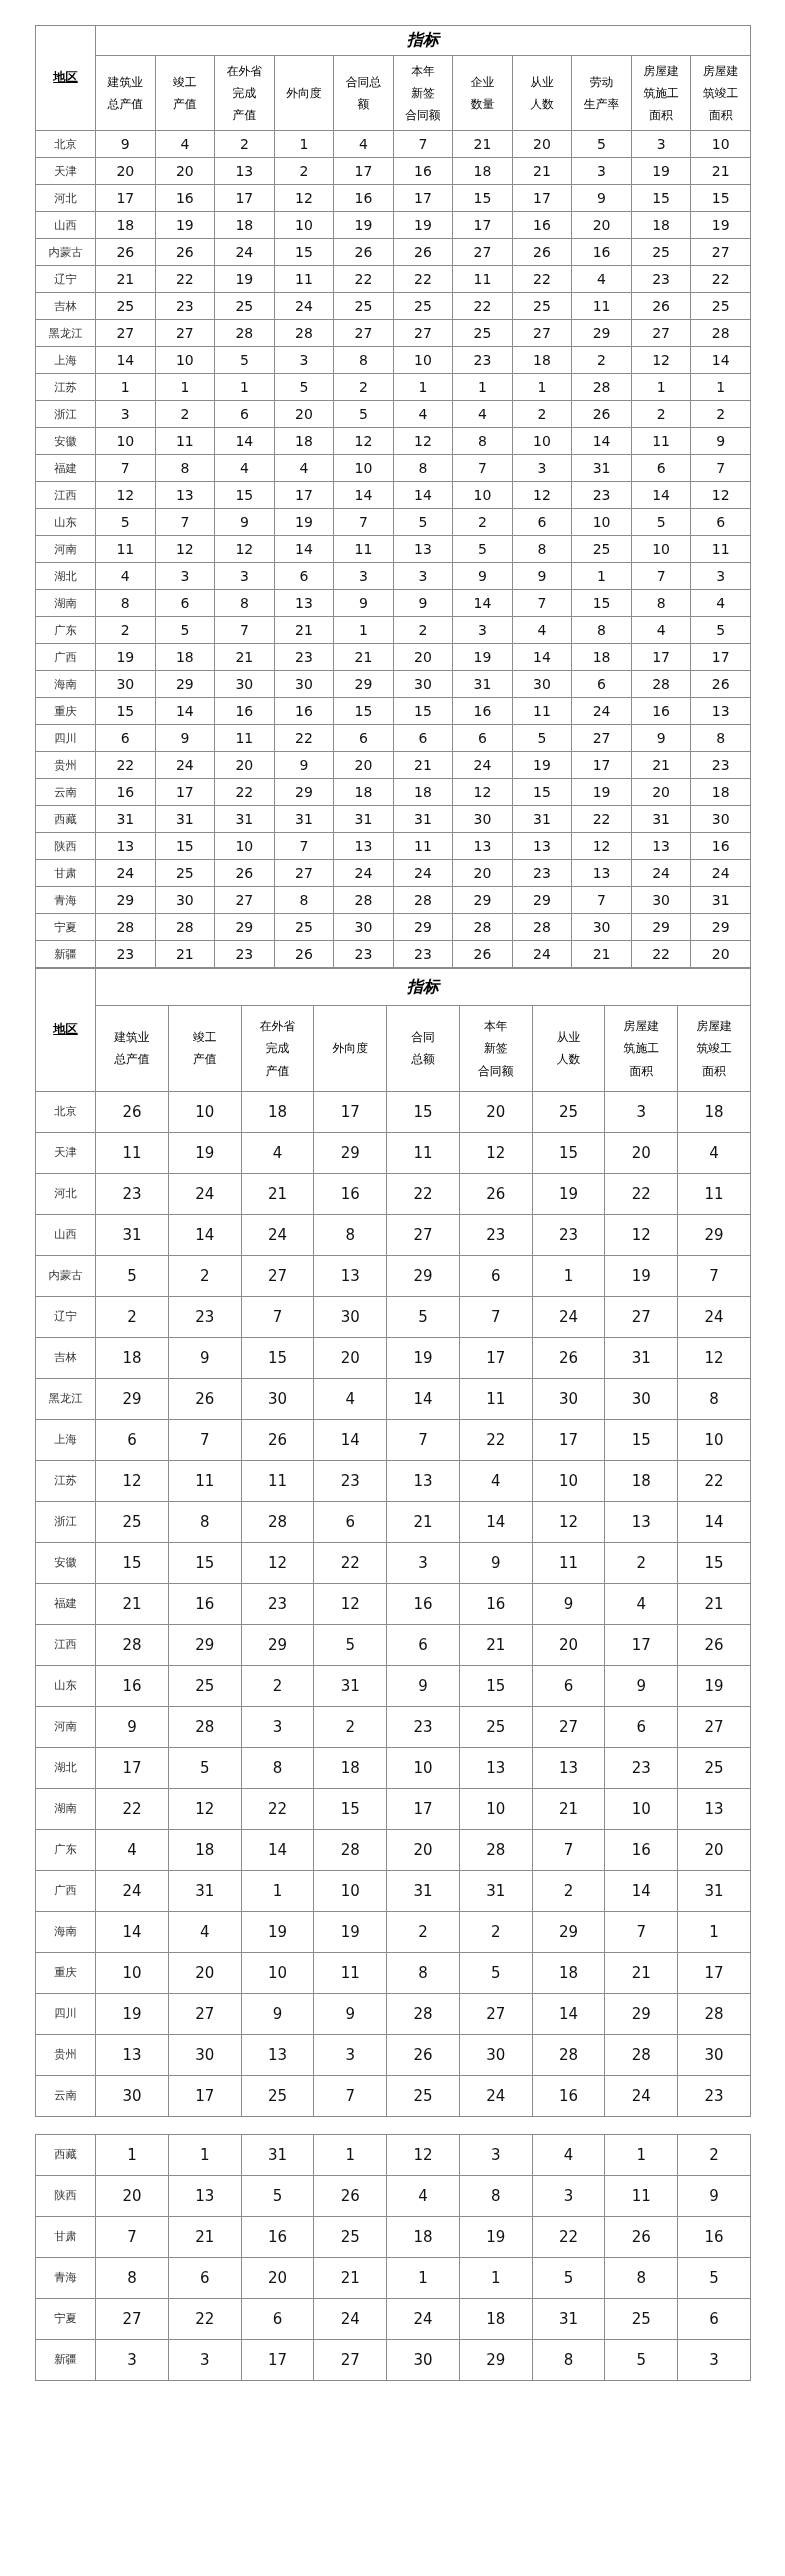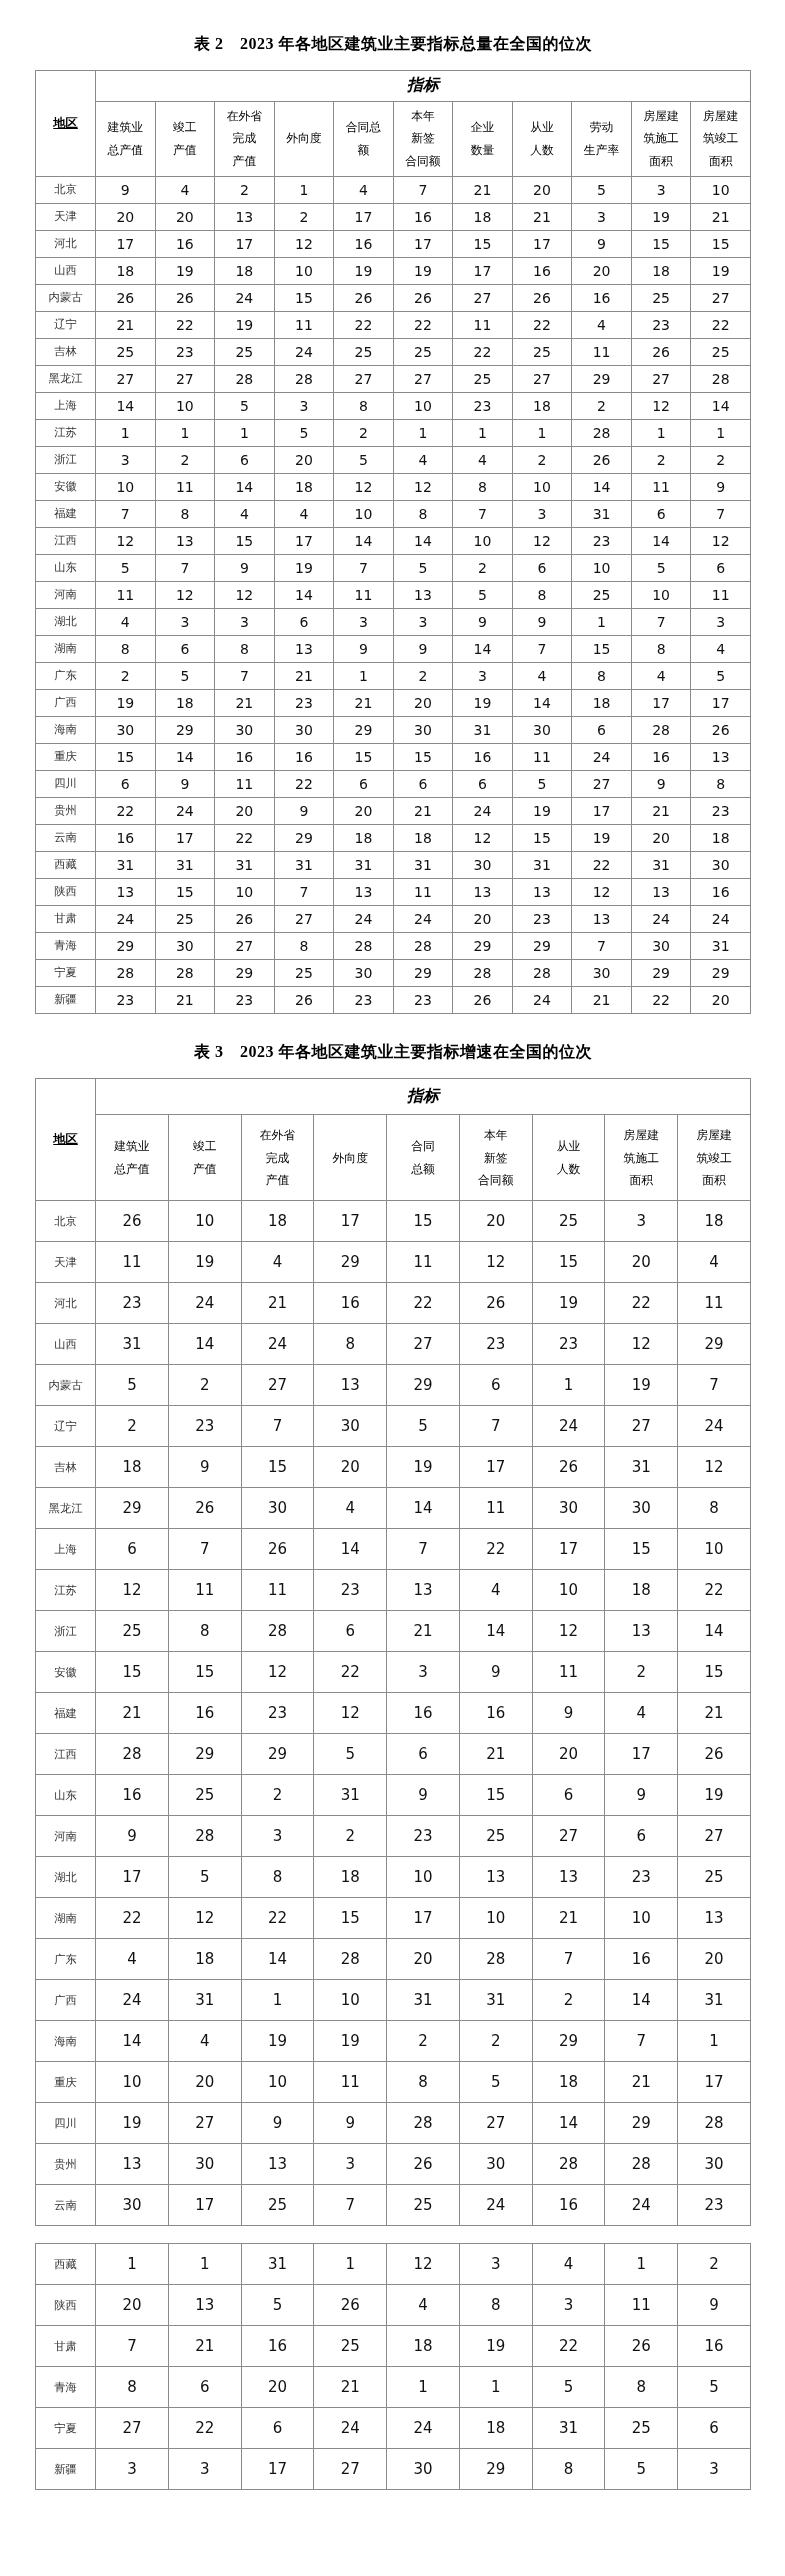--- a/index.html
+++ b/index.html
@@ -80,21 +80,20 @@
   }
   .block-gap {
     height: 17px;
   }
 </style>
 </head>
 <body>
 
 <div class="page">
 
-  <h2 class="tbl-title">表 2　2023 年各地区建筑业主要指标总量在全国的位次</h2>
 
   <table class="ranks" id="t2">
       <colgroup>
         <col style="width: 8.4%;">
         <col style="width: 8.32727%;">
         <col style="width: 8.32727%;">
         <col style="width: 8.32727%;">
         <col style="width: 8.32727%;">
         <col style="width: 8.32727%;">
         <col style="width: 8.32727%;">
@@ -568,21 +567,20 @@
           <td class="num">23</td>
           <td class="num">26</td>
           <td class="num">24</td>
           <td class="num">21</td>
           <td class="num">22</td>
           <td class="num">20</td>
         </tr>
       </tbody>
     </table>
 
-  <h2 class="tbl-title second">表 3　2023 年各地区建筑业主要指标增速在全国的位次</h2>
 
   <table class="ranks" id="t3">
       <colgroup>
         <col style="width: 8.4%;">
         <col style="width: 10.1778%;">
         <col style="width: 10.1778%;">
         <col style="width: 10.1778%;">
         <col style="width: 10.1778%;">
         <col style="width: 10.1778%;">
         <col style="width: 10.1778%;">

